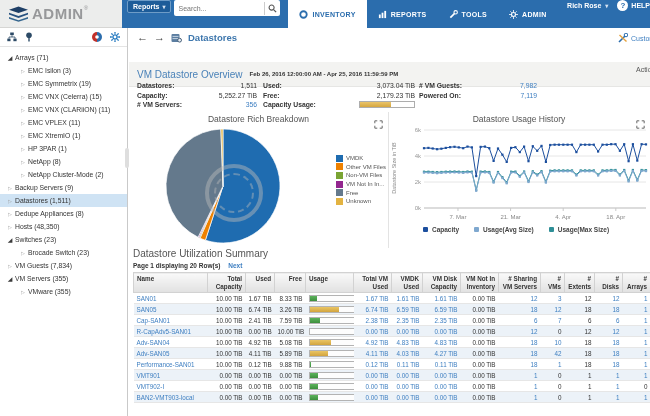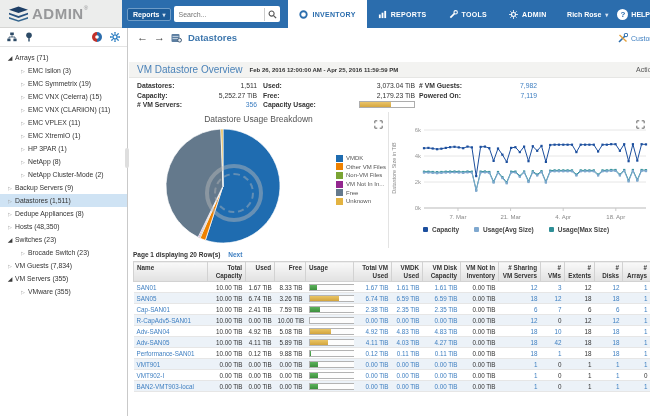--- a/index.html
+++ b/index.html
@@ -4,21 +4,21 @@
 <style>
   html,body{margin:0;padding:0;}
   body{width:650px;height:416px;overflow:hidden;position:relative;background:#fff;
        font-family:"Liberation Sans",sans-serif;-webkit-font-smoothing:antialiased;}
   
   .nav{position:absolute;top:0;left:0;right:0;height:28px;display:flex;z-index:10;}
   .logo{width:122px;background:#ecedec;border-bottom:1px solid #d6d6d4;display:flex;align-items:center;
         padding-left:9px;box-sizing:border-box;}
   .logo-text{font-size:15px;font-weight:bold;color:#97989a;letter-spacing:.5px;margin-left:4px;}
   .reg{font-size:6px;color:#97989a;align-self:flex-start;margin-top:5px;}
-  .navbar{flex:1;background:#2b6dad;display:flex;align-items:center;padding-left:5px;position:relative;}
+  .navbar{flex:1;background:#2b6dad;display:flex;align-items:flex-start;padding-left:5px;position:relative;}
   .reports-btn{background:#1d5c99;border:1px solid #6e9cc7;color:#fff;font-size:7px;font-weight:bold;
         padding:2px 5px;border-radius:2px;display:flex;gap:3px;align-items:center;cursor:pointer;}
   .caret{font-size:6px;color:#d7e4f2;}
   .search{background:#fff;border-radius:2px;margin-left:3px;display:flex;align-items:center;height:16px;width:106px;}
   .search input{border:0;outline:0;font-size:7px;padding:0 4px;width:82px;color:#777;background:transparent;font-family:inherit;}
   .mag{width:17px;height:13px;border-left:1px solid #ccc;display:flex;align-items:center;justify-content:center;cursor:pointer;}
   .navtabs{display:flex;height:100%;margin-left:8px;}
   .navtab{display:flex;align-items:center;gap:4px;padding:0 11px;color:#fff;font-size:7px;font-weight:bold;
         letter-spacing:.3px;cursor:pointer;white-space:nowrap;}
   .navtab.active{background:#fff;color:#2b6dad;}
@@ -41,21 +41,21 @@
   
   .main{position:absolute;left:129px;top:28px;right:0;bottom:0;background:#fff;}
   .crumbrow{position:absolute;top:2px;left:8px;display:flex;align-items:center;gap:6px;height:15px;}
   .arrow{font-size:11px;color:#3c3c3c;font-weight:bold;cursor:pointer;line-height:1;}
   .crumb-title{font-size:9.5px;font-weight:bold;color:#3e77ad;}
   .customize{position:absolute;top:5px;left:489px;display:flex;gap:3px;align-items:center;font-size:7px;
         color:#3e7fc1;white-space:nowrap;cursor:pointer;}
   .tabstrip{position:absolute;top:19px;left:0;right:0;height:14px;border-bottom:1px solid #c6c6c6;}
   .tab-overview{position:absolute;left:5px;top:1px;height:12px;background:#fff;border:1px solid #c6c6c6;border-bottom:none;
         padding:1px 9px 0 9px;font-size:7.2px;font-weight:bold;color:#555;cursor:pointer;z-index:2;}
-  .bandrow{position:absolute;top:34px;left:0;right:0;height:16px;background:#f3f3f1;border-bottom:1px solid #e6e6e4;
+  .bandrow{position:absolute;top:34px;left:0;right:0;height:25px;background:#f3f3f1;border-bottom:1px solid #e6e6e4;
         display:flex;align-items:center;padding-left:8px;box-sizing:border-box;}
   .ov-title{font-size:10px;color:#4a82b8;white-space:nowrap;}
   .ov-dates{font-size:6px;font-weight:bold;color:#333;margin-left:7px;white-space:nowrap;}
   .actions{position:absolute;left:507px;top:4px;font-size:7px;color:#555;white-space:nowrap;cursor:pointer;}
   
   .stats{position:absolute;top:53px;left:8px;right:0;height:30px;font-size:6.8px;}
   .scol{position:absolute;top:0;}
   .scol1{left:0;width:120px;} .scol2{left:126px;width:152px;} .scol3{left:282px;width:118px;}
   .srow{display:flex;height:9.5px;align-items:center;}
   .slabel{font-weight:bold;color:#333;white-space:nowrap;}
@@ -361,21 +361,21 @@
         </div>
         <div class="srow">
           <span class="slabel">Powered On:</span>
           <span class="sval link">7,119</span>
         </div>
       </div>
   </div>
 
   <div class="charts">
     <div class="pie-panel">
-      <div class="panel-title">Datastore Usage Breakdown</div>
+      <div class="panel-title">Datastore Rich Breakdown</div>
       <span class="expand">
         <svg width="9" height="9" viewBox="0 0 11 11">
             <path d="M1 4V1h3M7 1h3v3M10 7v3H7M4 10H1V7" stroke="#666" stroke-width="1.2" fill="none"></path>
           </svg>
       </span>
       <div class="pie-wrap"><svg width="256" height="122">
             <path d="M94 62 L94.00 5.00 A57 57 0 1 1 76.39 116.21 Z" fill="#1f6cb0" stroke="#fff" stroke-width="0.7"></path>
             <path d="M94 62 L76.39 116.21 A57 57 0 0 1 71.03 114.17 Z" fill="#ee8100" stroke="#fff" stroke-width="0.7"></path>
             <path d="M94 62 L71.03 114.17 A57 57 0 0 1 70.06 113.73 Z" fill="#7aa433" stroke="#fff" stroke-width="0.7"></path>
             <path d="M94 62 L70.06 113.73 A57 57 0 0 1 69.08 113.27 Z" fill="#93268f" stroke="#fff" stroke-width="0.7"></path>
@@ -403,20 +403,21 @@
             <span class="pl-sw" style="background: rgb(100, 121, 140);"></span>
             <span class="legend-label">Free</span>
           </div>
           <div class="pl-item">
             <span class="pl-sw" style="background: rgb(227, 179, 65);"></span>
             <span class="legend-label">Unknown</span>
           </div>
         </div>
     </div>
     <div class="line-panel">
+      <div class="panel-title">Datastore Usage History</div>
       <span class="expand">
         <svg width="9" height="9" viewBox="0 0 11 11">
             <path d="M1 4V1h3M7 1h3v3M10 7v3H7M4 10H1V7" stroke="#666" stroke-width="1.2" fill="none"></path>
           </svg>
       </span>
       <div class="ylab">Datastore Size in TiB</div>
       <div class="line-wrap"><svg width="246" height="102">
             <line x1="22" y1="84" x2="244" y2="84" stroke="#b9b9b9" stroke-width="1"></line>
             <text x="19" y="86" text-anchor="end" font-size="6" fill="#999">0k</text>
             <line x1="22" y1="58" x2="244" y2="58" stroke="#e6e6e6" stroke-width="1"></line>
@@ -604,20 +605,21 @@
           </span>
           <span class="ll-item">
             <span class="ll-sw" style="background: rgb(47, 143, 151);"></span>
             <span class="legend-label">Usage(Max Size)</span>
           </span>
         </div>
     </div>
   </div>
 
   <div class="tablesec">
+    <div class="table-title">Datastore Utilization Summary</div>
     <div class="pagerow">
       <span>Page 1 displaying 20 Row(s)</span>
       <span class="nextlink">Next</span>
     </div>
     <table>
       <colgroup>
           <col style="width: 74px;">
           <col style="width: 38px;">
           <col style="width: 29px;">
           <col style="width: 31px;">

